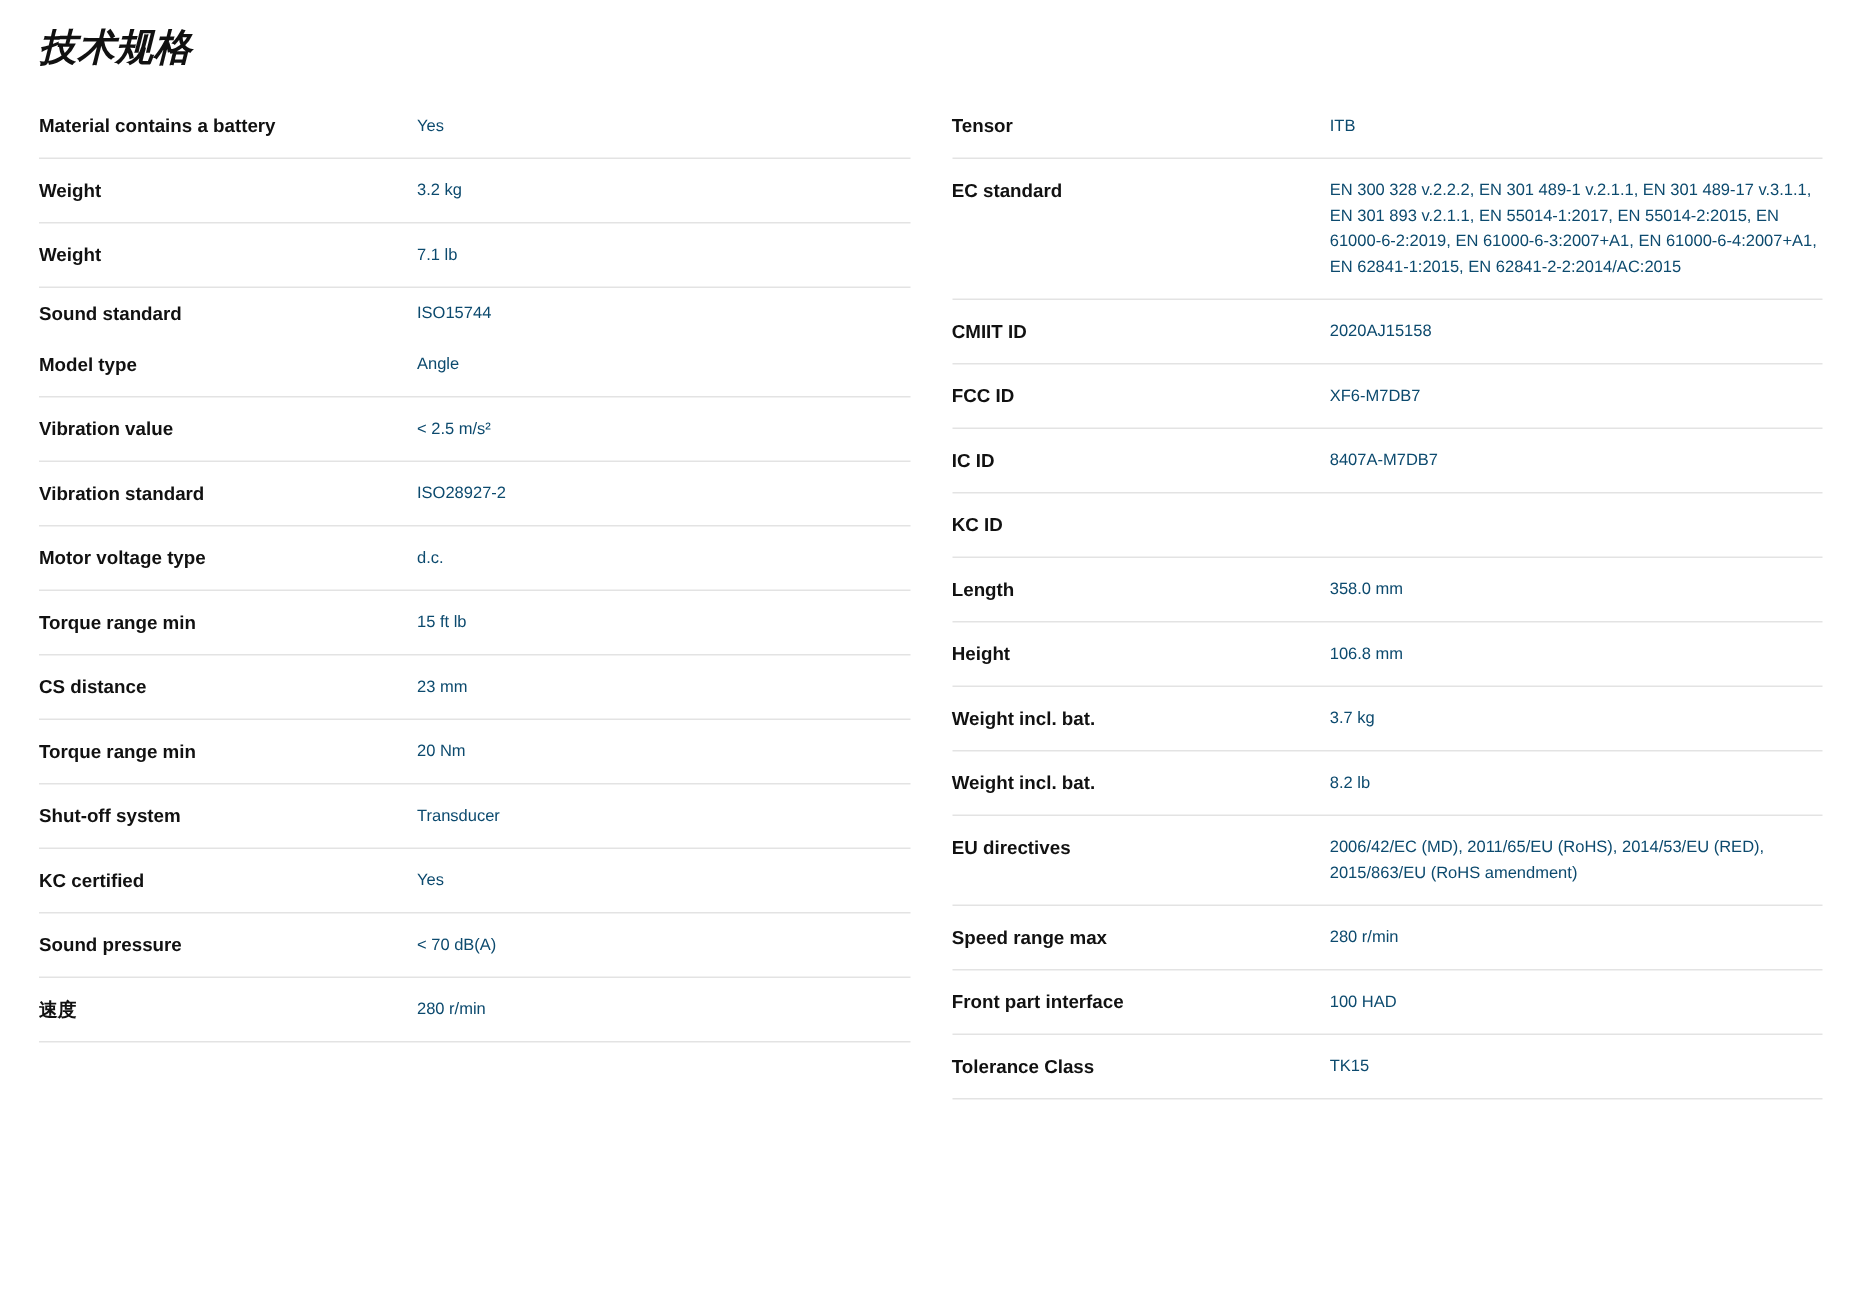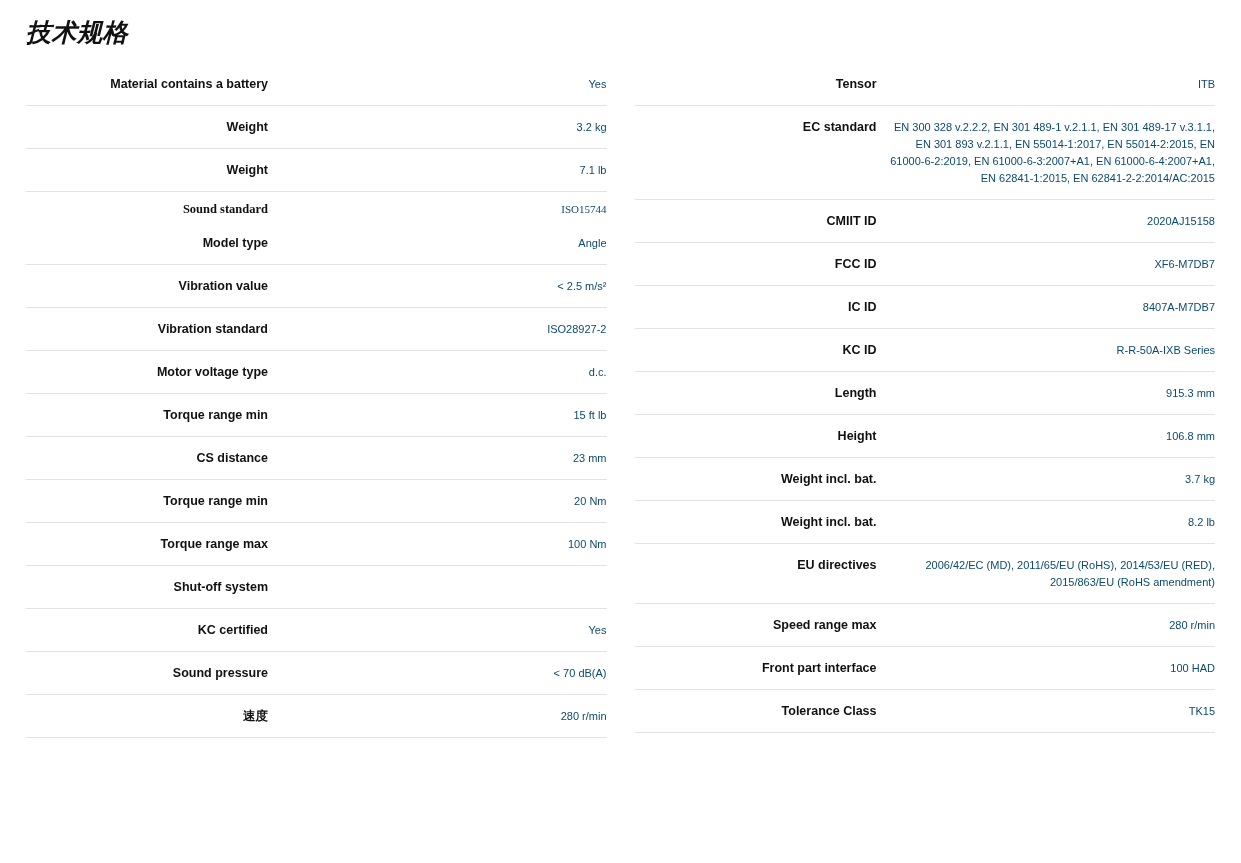--- a/index.html
+++ b/index.html
@@ -40,27 +40,25 @@
     flex: 1 1 0;
     min-width: 0;
   }
   .spec-row {
     display: flex;
     flex-direction: row;
     align-items: flex-start;
     border-bottom: 1px solid #e3e3e3;
     padding: 13px 0 12px 0;
     box-sizing: border-box;
-    text-align: right;
   }
   .spec-row.tight {
     padding-top: 9px;
     padding-bottom: 8px;
     border-bottom: none;
-    font-family: Liberation Serif, serif;
   }
   .spec-row.tight-last {
     padding-top: 9px;
   }
   .spec-label {
     width: 252px;
     flex: 0 0 252px;
     font-size: 12.5px;
     font-weight: bold;
     color: #111111;
@@ -135,27 +133,24 @@
       <div class="spec-row">
         <div class="spec-label">CS distance</div>
         <div class="spec-value">23 mm</div>
       </div>
 
       <div class="spec-row">
         <div class="spec-label">Torque range min</div>
         <div class="spec-value">20 Nm</div>
       </div>
 
-      <div class="spec-row">
-        <div class="spec-label">Torque range max</div>
-        <div class="spec-value">100 Nm</div>
-      </div>
 
       <div class="spec-row">
         <div class="spec-label">Shut-off system</div>
+        <div class="spec-value">Transducer</div>
       </div>
 
       <div class="spec-row">
         <div class="spec-label">KC certified</div>
         <div class="spec-value">Yes</div>
       </div>
 
       <div class="spec-row">
         <div class="spec-label">Sound pressure</div>
         <div class="spec-value">&lt; 70 dB(A)</div>
@@ -190,26 +185,25 @@
         <div class="spec-value">XF6-M7DB7</div>
       </div>
 
       <div class="spec-row">
         <div class="spec-label">IC ID</div>
         <div class="spec-value">8407A-M7DB7</div>
       </div>
 
       <div class="spec-row">
         <div class="spec-label">KC ID</div>
-        <div class="spec-value">R-R-50A-IXB Series</div>
       </div>
 
       <div class="spec-row">
         <div class="spec-label">Length</div>
-        <div class="spec-value">915.3 mm</div>
+        <div class="spec-value">358.0 mm</div>
       </div>
 
       <div class="spec-row">
         <div class="spec-label">Height</div>
         <div class="spec-value">106.8 mm</div>
       </div>
 
       <div class="spec-row">
         <div class="spec-label">Weight incl. bat.</div>
         <div class="spec-value">3.7 kg</div>

